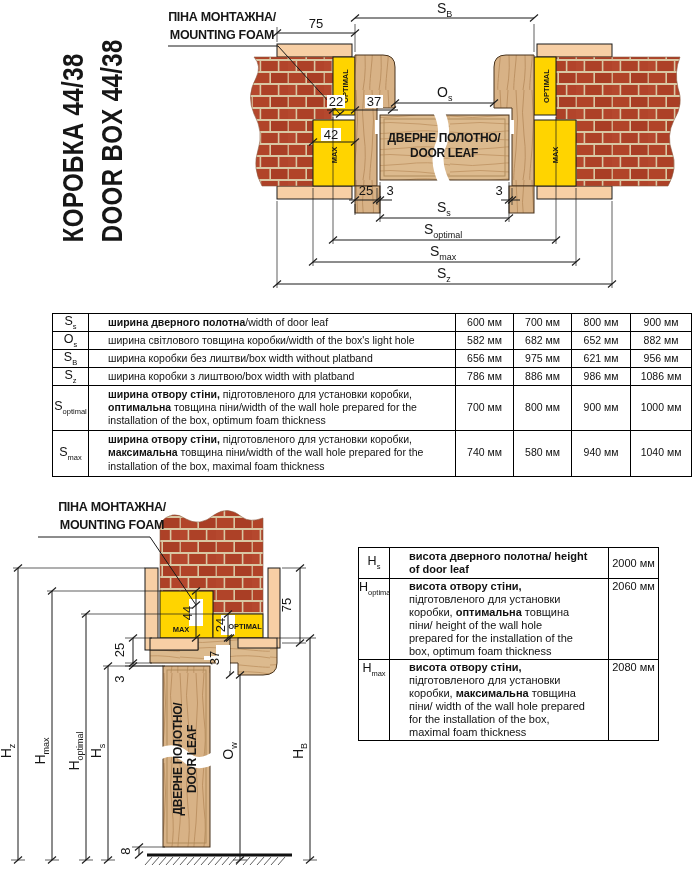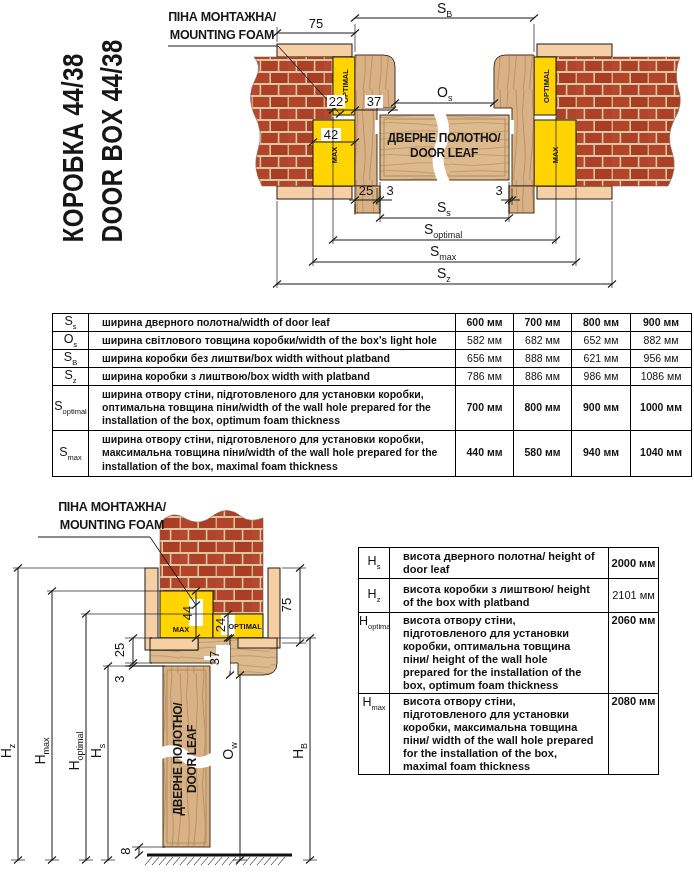--- a/index.html
+++ b/index.html
@@ -27,23 +27,23 @@
   .mf{font-size:12.5px;font-weight:bold;letter-spacing:-0.3px;}
   .innerfr{fill:none;stroke:#b08c5c;stroke-width:1;}
   .brk{fill:none;stroke:#ffffff;stroke-width:11;stroke-linecap:round;}
   
   table{border-collapse:collapse;table-layout:fixed;position:absolute;background:#fff;}
   td{border:1.6px solid #000;overflow:hidden;}
   .t1{left:52px;top:313px;width:639px;font-size:10.5px;line-height:1.25;}
   .t2{left:358px;top:547px;width:300px;font-size:11px;line-height:1.18;}
   .sym{text-align:center;font-size:12.5px;padding:0;vertical-align:middle;}
   .sym sub{font-size:7.5px;}
-  .desc{padding:1px 13px;vertical-align:middle;font-weight:bold;}
+  .desc{padding:1px 19px;vertical-align:middle;}
   .val{text-align:center;vertical-align:middle;padding:0 1px;}
-  .vb{font-weight:bold;text-align:center;}
+  .vb{font-weight:normal;text-align:center;}
   .vtop{vertical-align:top;padding-top:1px;}
 </style>
 </head>
 <body>
 
 <div class="canvas">
 
   <svg class="topsvg" width="694" height="312" viewBox="0 0 694 312">
     <defs>
       <pattern id="brick1" patternUnits="userSpaceOnUse" width="36" height="24">
@@ -227,21 +227,21 @@
       <td class="desc"><b></b><span>ширина світлового товщина коробки/width of the box's light hole</span><b></b><span></span></td>
       <td class="val">582 мм</td>
       <td class="val">682 мм</td>
       <td class="val">652 мм</td>
       <td class="val">882 мм</td>
     </tr>
     <tr style="height:16px">
       <td class="sym"><span>S</span><sub>B</sub></td>
       <td class="desc"><b></b><span>ширина коробки без лиштви/box width without platband</span><b></b><span></span></td>
       <td class="val">656 мм</td>
-      <td class="val">888 мм</td>
+      <td class="val">975 мм</td>
       <td class="val">621 мм</td>
       <td class="val">956 мм</td>
     </tr>
     <tr style="height:17px">
       <td class="sym"><span>S</span><sub>z</sub></td>
       <td class="desc"><b></b><span>ширина коробки з лиштвою/box width with platband</span><b></b><span></span></td>
       <td class="val">786 мм</td>
       <td class="val">886 мм</td>
       <td class="val">986 мм</td>
       <td class="val">1086 мм</td>
@@ -250,21 +250,21 @@
       <td class="sym"><span>S</span><sub>optimal</sub></td>
       <td class="desc"><b>ширина отвору стіни,</b><span> підготовленого для установки коробки, </span><b>оптимальна</b><span> товщина піни/width of the wall hole prepared for the installation of the box, optimum foam thickness</span></td>
       <td class="val vb">700 мм</td>
       <td class="val vb">800 мм</td>
       <td class="val vb">900 мм</td>
       <td class="val vb">1000 мм</td>
     </tr>
     <tr style="height:46px">
       <td class="sym"><span>S</span><sub>max</sub></td>
       <td class="desc"><b>ширина отвору стіни,</b><span> підготовленого для установки коробки, </span><b>максимальна</b><span> товщина піни/width of the wall hole prepared for the installation of the box, maximal foam thickness</span></td>
-      <td class="val vb">440 мм</td>
+      <td class="val vb">740 мм</td>
       <td class="val vb">580 мм</td>
       <td class="val vb">940 мм</td>
       <td class="val vb">1040 мм</td>
     </tr>
   </tbody>
     </table>
 
   <svg class="botsvg" width="355" height="385" viewBox="0 0 355 385">
     <defs>
       <pattern id="brick2" patternUnits="userSpaceOnUse" width="36" height="24">
@@ -425,25 +425,20 @@
         <col style="width:31px">
         <col style="width:219px">
         <col style="width:50px">
       </colgroup>
     <tbody>
         <tr style="height:31px">
       <td class="sym"><span>H</span><sub>s</sub></td>
       <td class="desc"><b>висота дверного полотна/ height of door leaf</b><span></span><b></b><span></span></td>
       <td class="val vb">2000 мм</td>
     </tr>
-    <tr style="height:34px">
-      <td class="sym"><span>H</span><sub>z</sub></td>
-      <td class="desc"><b>висота коробки з лиштвою/ height of the box with platband</b><span></span><b></b><span></span></td>
-      <td class="val">2101 мм</td>
-    </tr>
     <tr style="height:76px">
       <td class="sym vtop"><span>H</span><sub>optimal</sub></td>
       <td class="desc vtop"><b>висота отвору стіни,</b><span> підготовленого для установки коробки, </span><b>оптимальна</b><span> товщина піни/ height of the wall hole prepared for the installation of the box, optimum foam thickness</span></td>
       <td class="val vb vtop">2060 мм</td>
     </tr>
     <tr style="height:80px">
       <td class="sym vtop"><span>H</span><sub>max</sub></td>
       <td class="desc vtop"><b>висота отвору стіни,</b><span> підготовленого для установки коробки, </span><b>максимальна</b><span> товщина піни/ width of the wall hole prepared for the installation of the box, maximal foam thickness</span></td>
       <td class="val vb vtop">2080 мм</td>
     </tr>

